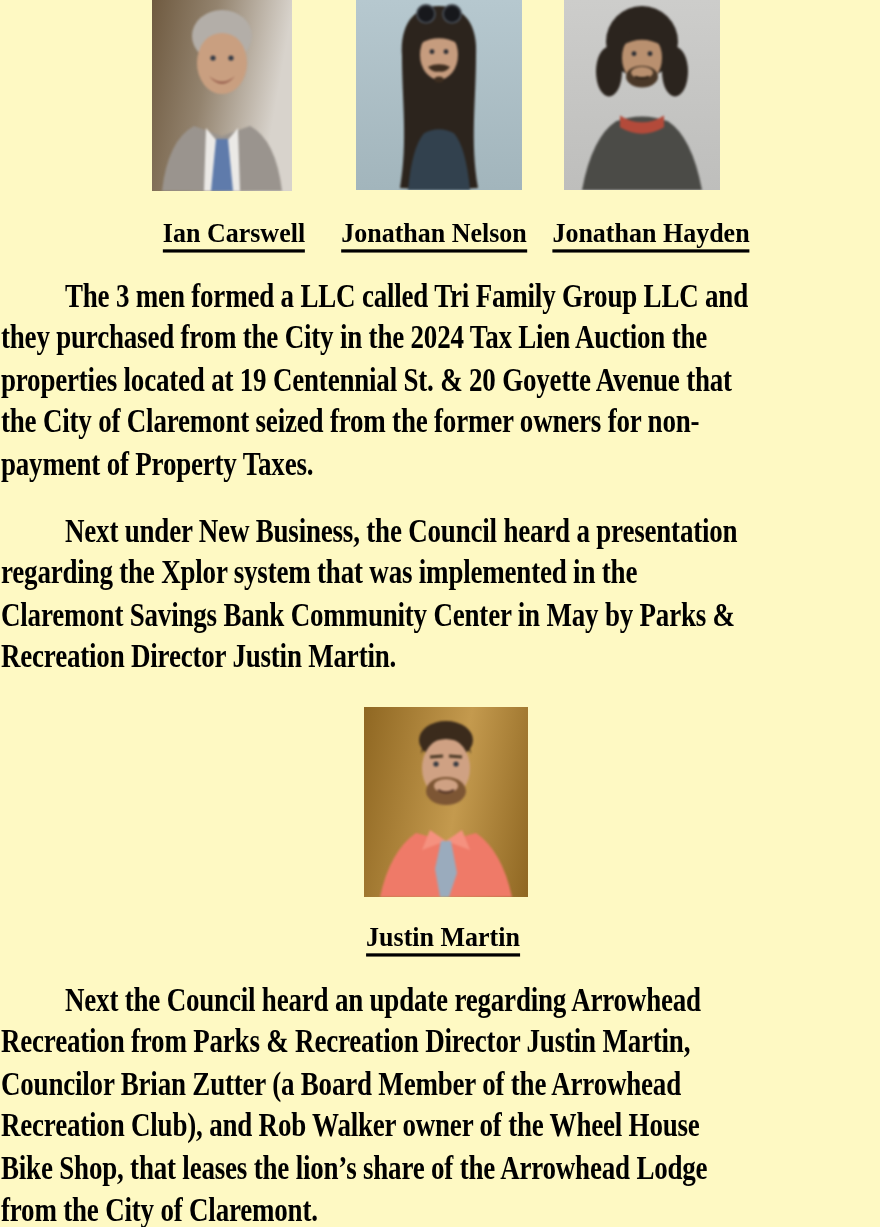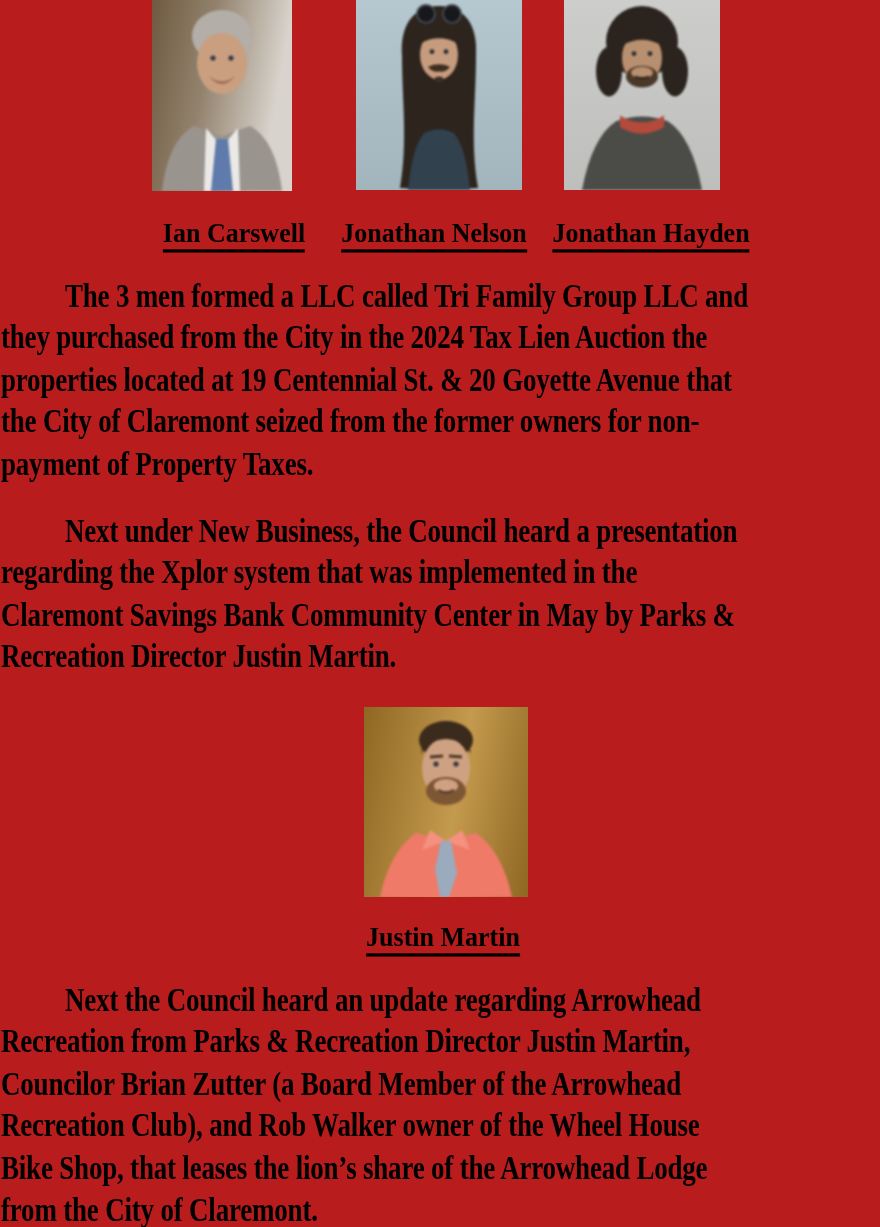--- a/index.html
+++ b/index.html
@@ -61,21 +61,21 @@
     letter-spacing: -0.2px;
     white-space: pre-line;
     text-indent: 64px;
     transform: scaleY(1.22);
     transform-origin: left top;
   }
 </style>
 </head>
 <body>
 
-<div class="page" style="background: #b91c1c; color: rgb(0, 0, 0);">
+<div class="page" style="background: #fef9c3; color: rgb(0, 0, 0);">
 
   <figure class="photo photo-0" style="--bg1: #6f5a40; --bg2: #d8d3cc; --hair: #b3aea8; --skin: #c99f80; --shirt: #9a948e; --accent: #5f7bab;">
     <svg viewBox="0 0 140 191" preserveAspectRatio="none">
       <ellipse cx="70" cy="36" rx="30" ry="26" style="fill:var(--hair)"></ellipse>
       <ellipse cx="70" cy="63" rx="25" ry="31" style="fill:var(--skin)"></ellipse>
       <path d="M45,52 Q47,24 70,22 Q93,24 95,52 Q88,34 70,33 Q52,34 45,52 Z" style="fill:var(--hair)"></path>
       <circle cx="61" cy="58" r="2.6" fill="#333a46"></circle>
         <circle cx="79" cy="58" r="2.6" fill="#333a46"></circle>
       <path d="M57,76 Q70,87 83,76 Q70,92 57,76 Z" fill="#9c6552"></path>
       <path d="M10,191 Q16,140 42,126 L70,136 L98,126 Q124,140 130,191 Z" style="fill:var(--shirt)"></path>

